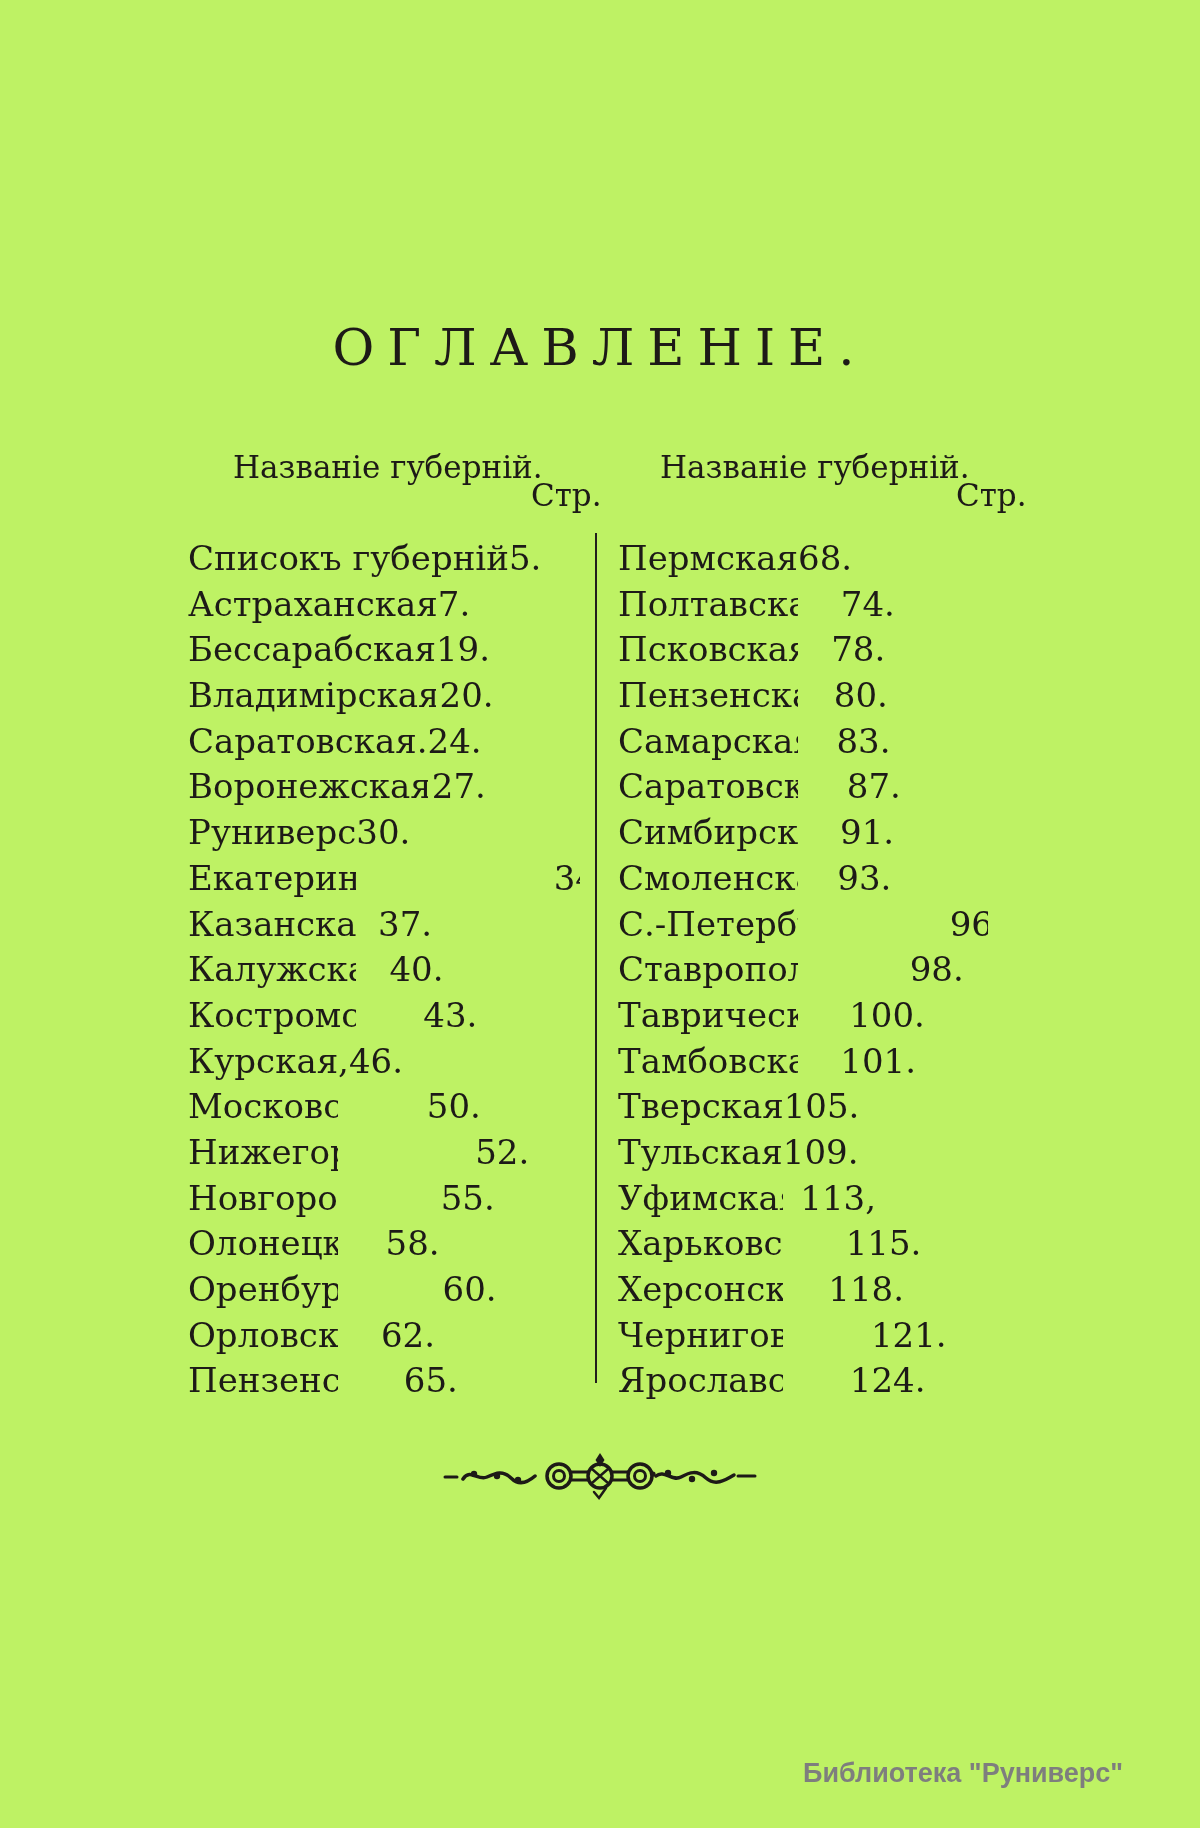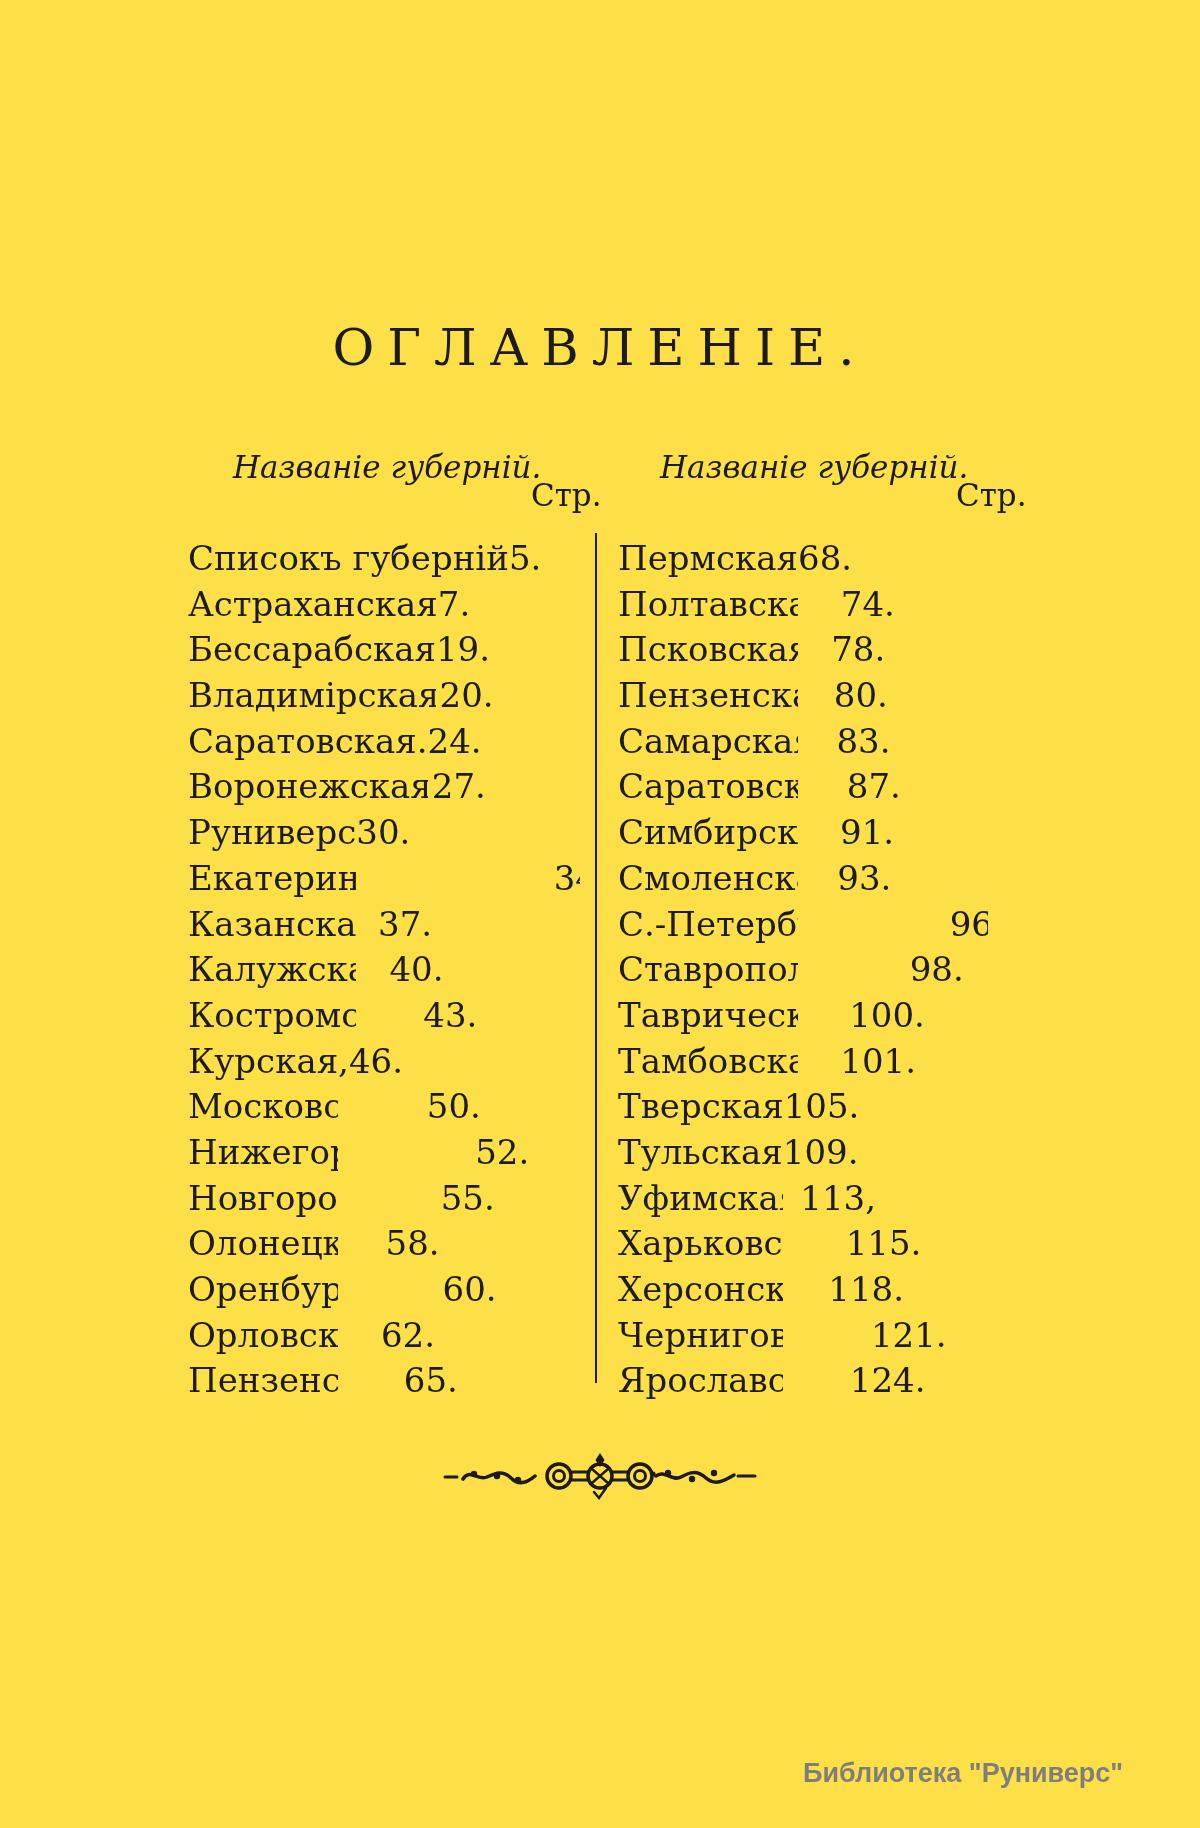--- a/index.html
+++ b/index.html
@@ -1,41 +1,40 @@
 <!DOCTYPE html>
 <html><head>
 <meta charset="utf-8">
 <style>
   html,body{margin:0;padding:0;background:#e8e8e8;}
   .page{
     position:relative;
     width:1200px;height:1828px;
     margin:0 auto;
-    background:#fde047;
+    background:#bef264;
     font-family:"DejaVu Serif", serif;
     color:#1d1a17;
     overflow:hidden;
   }
   .title{
     position:absolute;
     top:322px;left:0;width:1200px;
     margin:0;
     text-align:center;
     font-size:51px;
     font-weight:normal;
     letter-spacing:13px;
     line-height:1;
     white-space:nowrap;
   }
   .hdr{
     position:absolute;
     top:450px;
     font-size:31px;
     line-height:1.1;
-    font-style:italic;
     white-space:nowrap;
   }
   .hdr.plain{font-style:normal;margin-top:28px;}
   .hdr-name-left{left:233px;}
   .hdr-page-left{left:531px;}
   .hdr-name-right{left:660px;}
   .hdr-page-right{left:956px;}
   .col{position:absolute;top:536px;}
   .col-left{left:188px;width:392px;}
   .col-right{left:618px;width:370px;}

